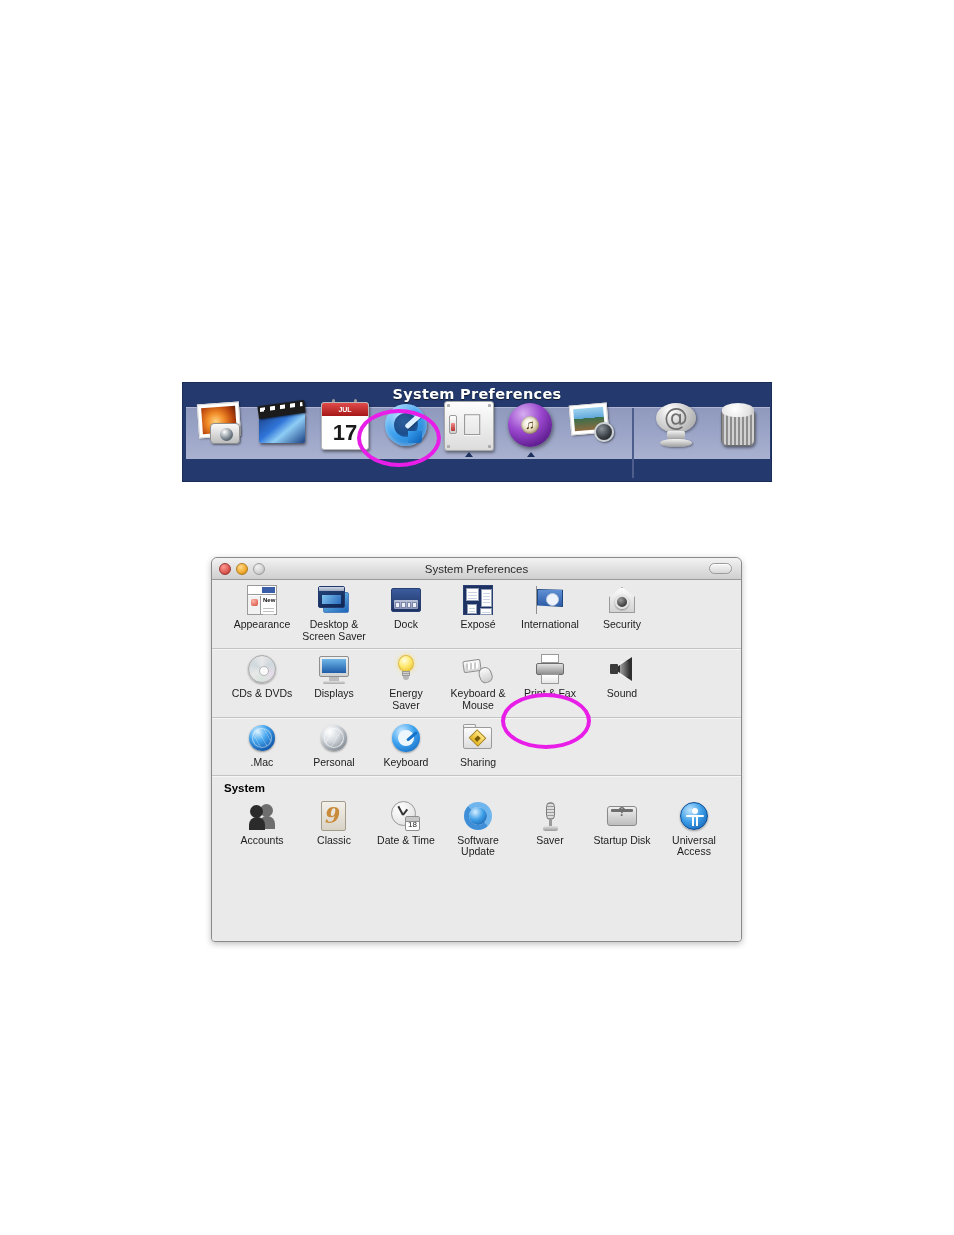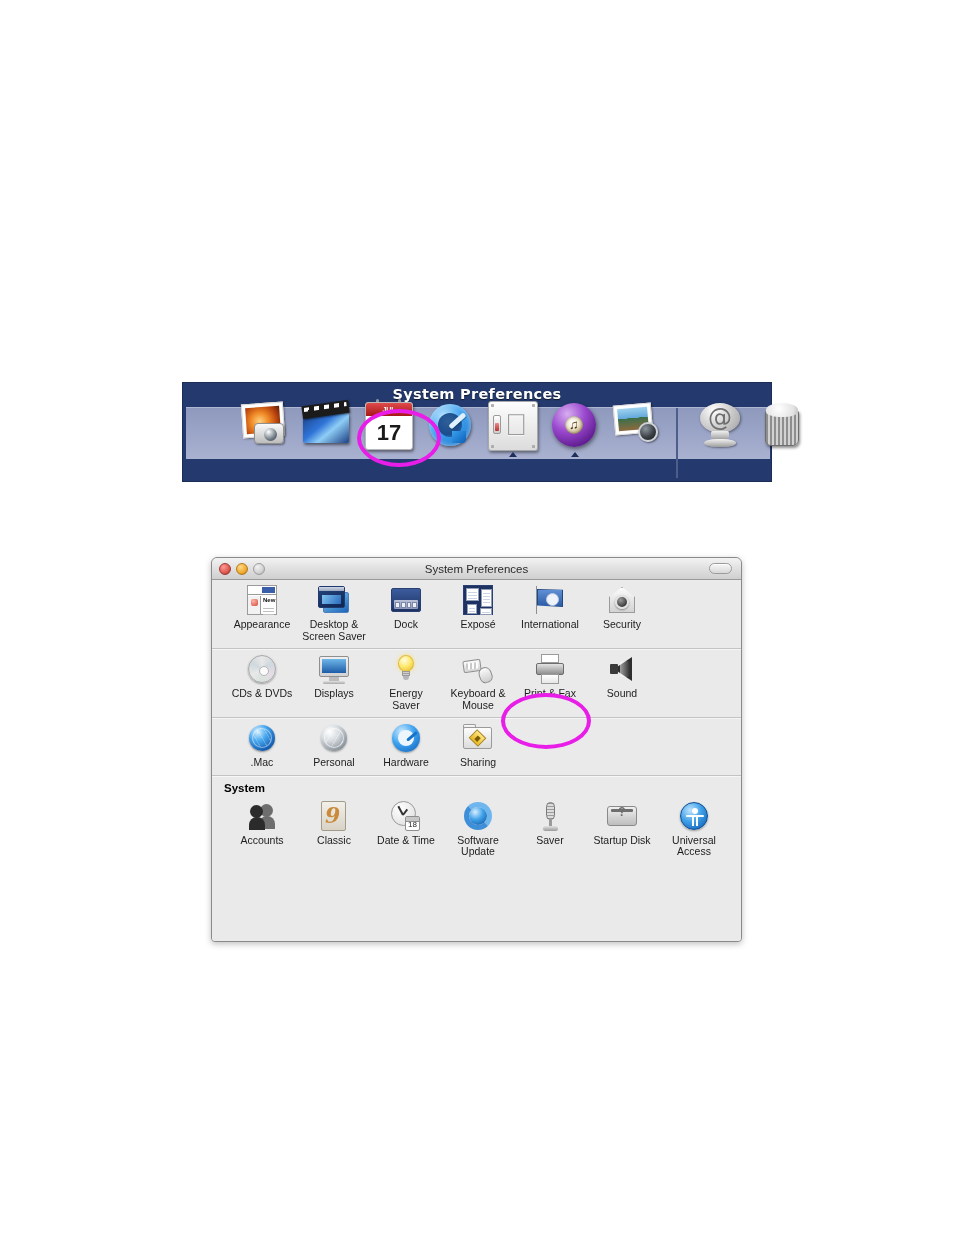--- a/index.html
+++ b/index.html
@@ -33,21 +33,20 @@
     font-family: "DejaVu Sans", sans-serif;
   }
   #dock-tray {
     position: absolute;
     left: 3px; top: 24px;
     width: 584px; height: 52px;
     background: linear-gradient(to bottom,#8e99bd 0%,#9aa4c6 45%,#aab2d0 100%);
     display: flex;
     align-items: flex-end;
     border-top: 1px solid #aeb6d4;
-    padding-left: 44px;
   }
   #dock-main {
     display: flex; align-items: flex-end;
     height: 100%;
     padding: 0 4px 2px 4px;
     flex: 0 0 auto;
   }
   #dock-sep {
     width: 2px; height: 70px;
     background: #4d5d8c;
@@ -819,21 +818,21 @@
             </span>
           <span class="pref-label">Personal</span>
         </div>
 
         <div class="pref-item">
           <span class="pref-art">
             <span class="a-qtpref">
                 <span class="nd"></span>
               </span>
           </span>
-          <span class="pref-label">Hardware</span>
+          <span class="pref-label">Keyboard</span>
         </div>
 
         <div class="pref-item">
           <span class="pref-art">
             <span class="a-sharing">
                 <span class="tab"></span>
                 <span class="fld"></span>
                 <span class="sign"></span>
               </span>
           </span>

